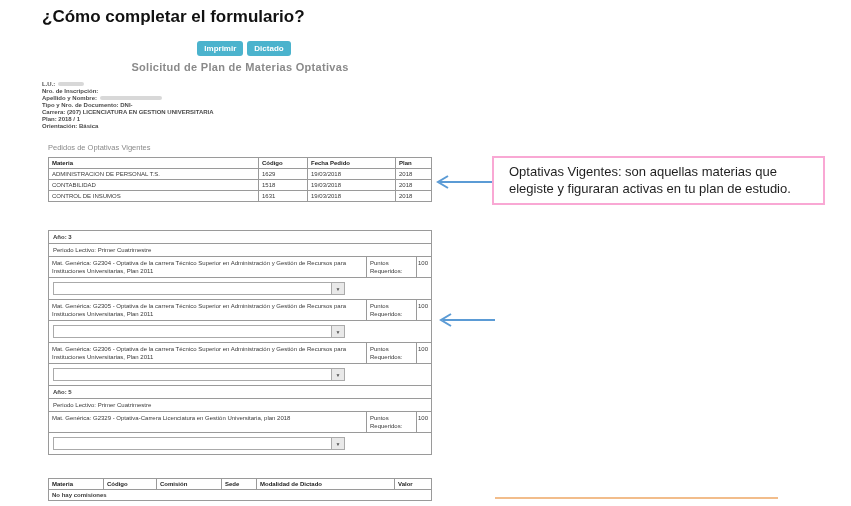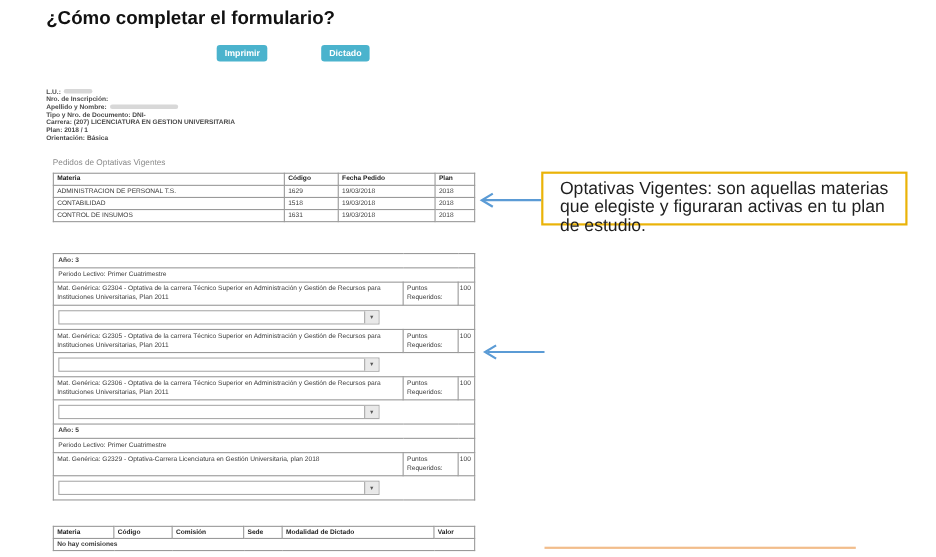--- a/index.html
+++ b/index.html
@@ -2,21 +2,21 @@
 <html><head>
 <meta charset="utf-8">
 <style>
   * { box-sizing: border-box; margin: 0; padding: 0; }
   body { font-family: "Liberation Sans", sans-serif; background: #fff; }
   .canvas { position: relative; width: 851px; height: 506px; background: #fff; overflow: hidden; }
 
   .page-title { position: absolute; left: 42px; top: 7px; font-size: 17px; font-weight: bold; color: #111; }
 
   .btn-row { position: absolute; left: 48px; top: 41px; width: 392px; display: flex; justify-content: center; gap: 4px; }
-  .btn { background: #4bb3cd; color: #fff; font-size: 8px; font-weight: bold; padding: 3px 7px; border: none; border-radius: 3px; cursor: pointer; margin-left: 45px; }
+  .btn { background: #4bb3cd; color: #fff; font-size: 8px; font-weight: bold; padding: 3px 7px; border: none; border-radius: 3px; cursor: pointer; }
 
   .form-title { position: absolute; left: 48px; top: 61px; width: 384px; text-align: center; font-size: 11px; font-weight: bold; color: #8a8a8a; letter-spacing: 0.3px; }
 
   .student-info { position: absolute; left: 42px; top: 81px; font-size: 6px; font-weight: bold; color: #4a4a4a; line-height: 7px; }
   .redacted { display: inline-block; height: 4px; border-radius: 2px; background: #d8d8d8; filter: blur(0.6px); vertical-align: middle; margin-left: 3px; }
   .redacted.w-sm { width: 26px; }
   .redacted.w-lg { width: 62px; }
 
   .section-heading { position: absolute; left: 48px; width: 384px; text-align: left; font-size: 7.5px; font-weight: normal; color: #8a8a8a; }
   #heading-pedidos   { top: 143px; }
@@ -37,21 +37,21 @@
   #completar-table td.materia-cell { white-space: normal; }
   #completar-table td.puntos-cell { white-space: normal; }
   #completar-table td.valor-cell { padding: 2px 1px; white-space: nowrap; }
   .selectbox { width: 292px; height: 13px; margin: 2px 0 2px 1px; border: 1px solid #aaa; background: #fff; display: flex; cursor: pointer; }
   .sel-area { flex: 1; }
   .sel-btn { width: 13px; border-left: 1px solid #aaa; background: #e9e9e9; display: flex; align-items: center; justify-content: center; font-size: 5px; color: #555; }
 
   #ofrecidas-table { top: 478px; }
   #ofrecidas-table td.empty-cell { font-weight: bold; white-space: nowrap; }
 
-  .callout { position: absolute; border: 2px solid #eab308; background: #fff; color: #1f1f1f; font-size: 16px; }
+  .callout { position: absolute; border: 2px solid #f9a8d4; background: #fff; color: #1f1f1f; font-size: 13px; }
   #callout-1 { left: 492px; top: 156px; width: 333px; height: 49px; line-height: 17px; padding: 5px 10px 5px 15px; }
   #callout-2 { left: 495px; top: 270px; width: 330px; height: 89px; line-height: 19px; padding: 5px 10px 5px 13px; }
 
   .arrow-svg { position: absolute; }
   #arrow-1 { left: 434px; top: 174px; }
   #arrow-2 { left: 437px; top: 312px; }
 
   .orange-line { position: absolute; left: 495px; top: 497px; width: 283px; height: 2px; background: #f2bd8b; }
 </style>
 </head>
@@ -59,20 +59,21 @@
 
 <div class="canvas">
 
   <div class="page-title">¿Cómo completar el formulario?</div>
 
   <div class="btn-row">
     <button class="btn">Imprimir</button>
     <button class="btn">Dictado</button>
   </div>
 
+  <div class="form-title">Solicitud de Plan de Materias Optativas</div>
 
   <div class="student-info">
       <div><span>L.U.:</span><span class="redacted w-sm"></span></div>
       <div><span>Nro. de Inscripción:</span></div>
       <div><span>Apellido y Nombre:</span><span class="redacted w-lg"></span></div>
       <div><span>Tipo y Nro. de Documento: DNI-</span></div>
       <div><span>Carrera: (207) LICENCIATURA EN GESTION UNIVERSITARIA</span></div>
       <div><span>Plan: 2018 / 1</span></div>
       <div><span>Orientación: Básica</span></div>
     </div>

